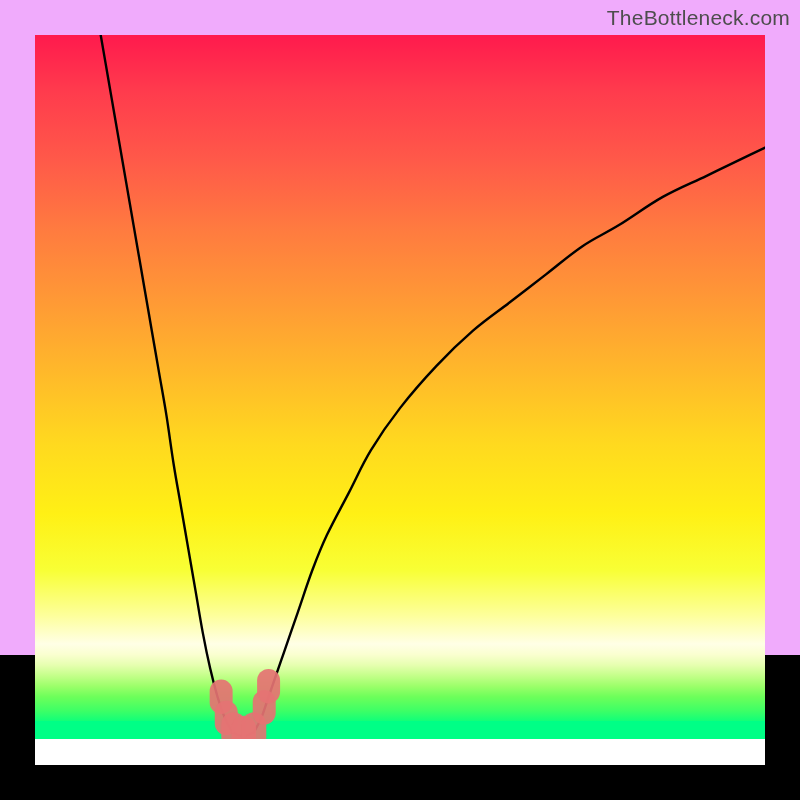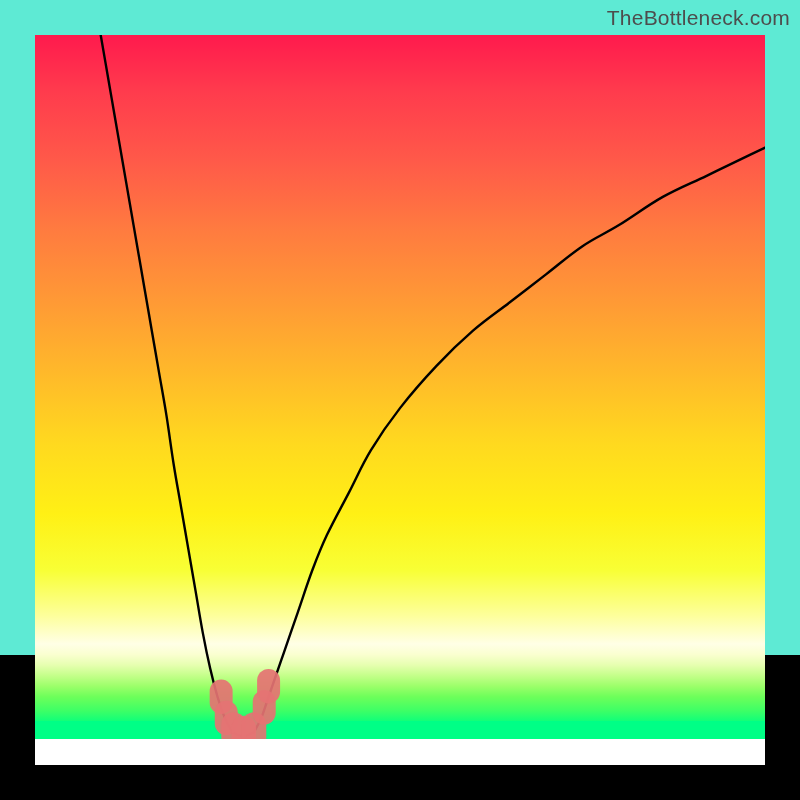--- a/index.html
+++ b/index.html
@@ -8,21 +8,21 @@
     width: 800px;
     height: 800px;
     overflow: hidden;
     background: #000;
     font-family: Arial, Helvetica, sans-serif;
   }
   .frame {
     position: relative;
     width: 800px;
     height: 655px;
-    background: #5eead4;
+    background: #f0abfc;
   }
   .plot-card {
     position: absolute;
     left: 35px;
     top: 35px;
     width: 730px;
     height: 730px;
     background: #fff;
   }
   .plot-area {

